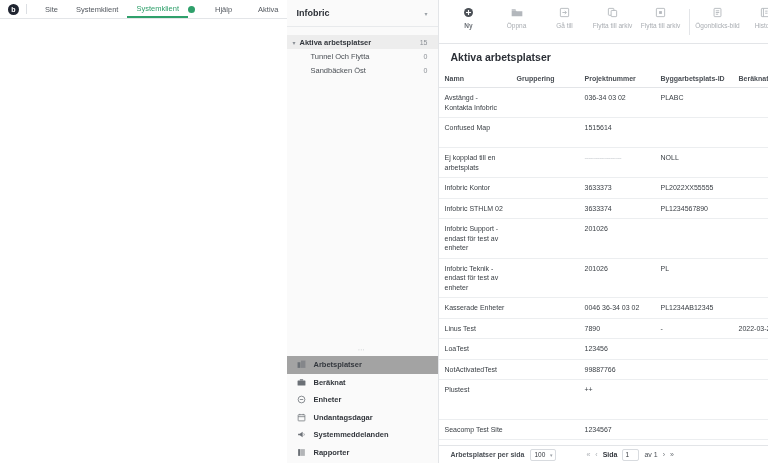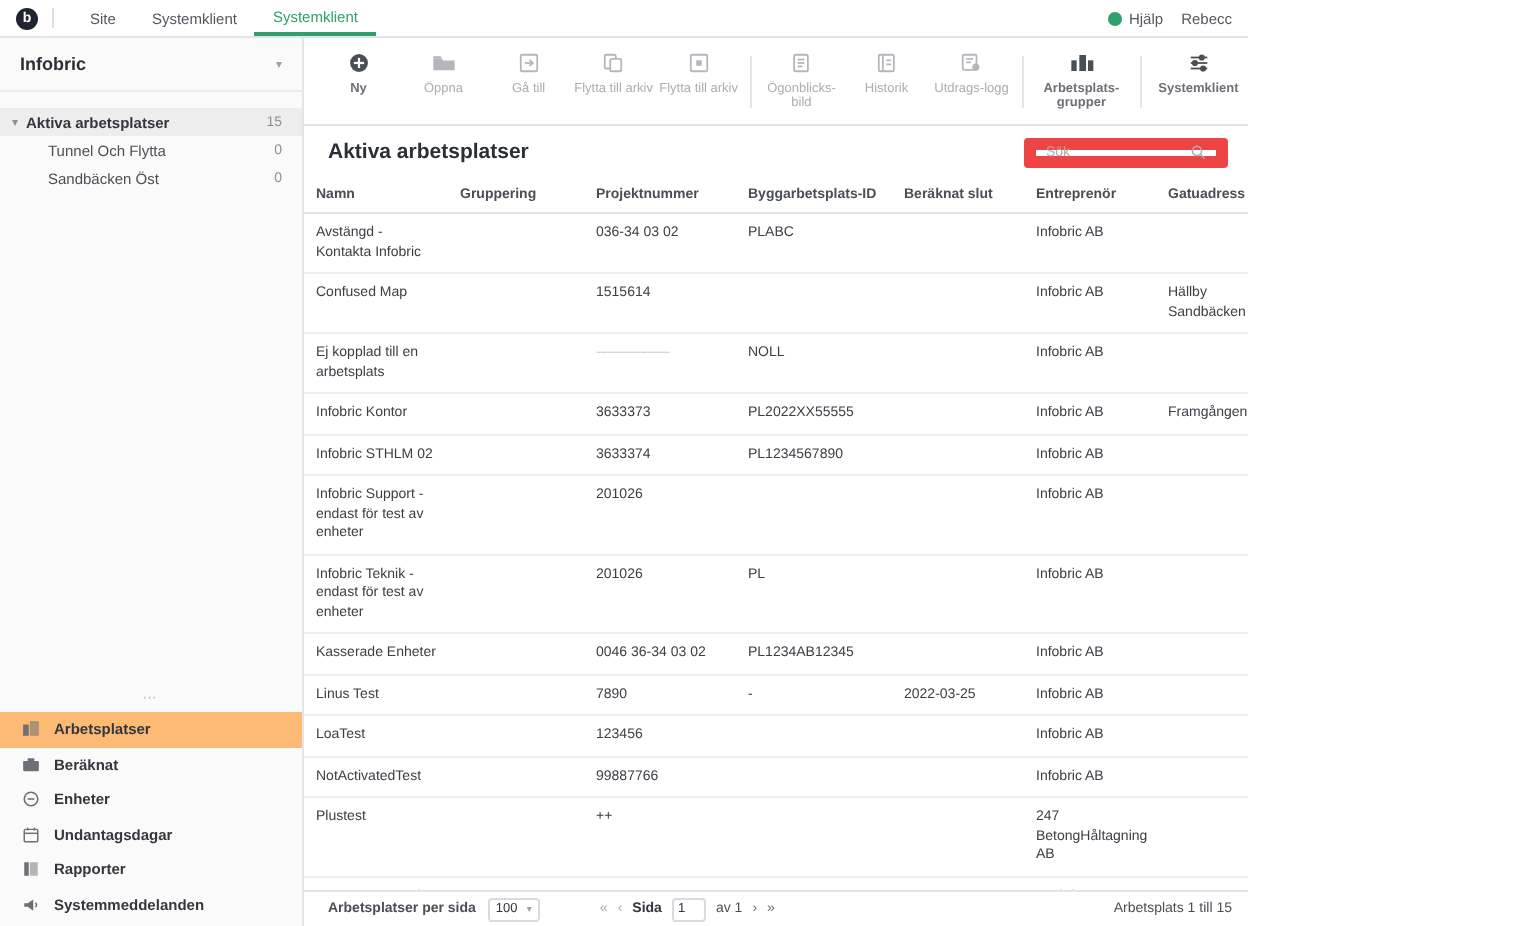--- a/index.html
+++ b/index.html
@@ -4,21 +4,21 @@
 <style>
   * { box-sizing: border-box; margin: 0; padding: 0; }
   html, body {
     width: 768px; height: 463px;
     font-family: "Liberation Sans", sans-serif;
     font-size: 7.5px;
     color: #333;
     background: #fff;
     overflow: hidden;
   }
-  #app { width: 624px; height: 463px; display: flex; flex-direction: column; }
+  #app { width: 624px; height: 463px; display: flex; flex-direction: row; }
 
   
   .topbar {
     height: 19px; flex: 0 0 19px;
     display: flex; align-items: center;
     background: #fff;
     border-bottom: 1px solid #e3e5e8;
     padding: 0 8px;
   }
   .logo-dot {
@@ -30,21 +30,21 @@
   }
   .topdiv { width: 1px; height: 10px; background: #dcdfe3; margin-right: 9px; }
   .topnav { display: flex; align-items: center; height: 100%; }
   .topnav-item {
     font-size: 7.5px; color: #53585f;
     padding: 0 9px; height: 100%;
     display: flex; align-items: center;
     cursor: pointer; white-space: nowrap;
   }
   .topnav-item.active { color: #2fa06b; border-bottom: 2px solid #2fa06b; font-weight: normal; }
-  .topright { margin-left: auto; display: flex; align-items: center; gap: 3px; }
+  .topright { margin-left: auto; display: flex; align-items: center; gap: 20px; }
   .help-dot { width: 7px; height: 7px; border-radius: 50%; background: #2fa06b; }
   .topright .lbl { font-size: 7.5px; color: #53585f; }
   .user-name { margin-left: 6px; }
 
   
   .body { flex: 1; display: flex; min-height: 0; justify-content: space-between; }
 
   
   .sidebar {
     width: 152px; flex: 0 0 152px;
@@ -83,21 +83,21 @@
   .sidespacer { flex: 1; min-height: 0; }
 
   .dots { text-align: center; color: #b8bcc1; font-size: 7px; letter-spacing: 1.5px; height: 11px; line-height: 9px; }
 
   .navlist { flex: 0 0 auto; padding-bottom: 2px; }
   .navitem {
     display: flex; align-items: center;
     height: 17.5px; padding: 0 10px;
     font-size: 7.5px; color: #33373d; cursor: pointer;
   }
-  .navitem.active { background: #fdba74; }
+  .navitem.active { background: #a3a3a3; }
   .navitem .nicon {
     width: 10px; flex: 0 0 10px; margin-right: 7px;
     display: flex; align-items: center; justify-content: center;
     color: #6b7076;
   }
   .navitem .nlabel { font-weight: bold; font-size: 7.5px; }
 
   
   .main { flex: 1; display: flex; flex-direction: column; min-width: 0; background: #fff; }
 
@@ -217,21 +217,21 @@
     <div class="logo-dot">b</div>
     <div class="topdiv"></div>
     <div class="topnav">
       <div class="topnav-item">Site</div>
       <div class="topnav-item">Systemklient</div>
       <div class="topnav-item active">Systemklient</div>
     </div>
     <div class="topright">
       <div class="help-dot"></div>
       <div class="lbl">Hjälp</div>
-      <div class="lbl user-name">Rebecc</div>
+      <div class="lbl user-name">Aktiva</div>
     </div>
   </div>
 
   <div class="body">
 
     <div class="sidebar">
 
       <div class="org-select">
         <span class="org-name">Infobric</span>
         <span class="caret">▾</span>
@@ -299,35 +299,35 @@
                 <line x1="11" y1="1.5" x2="11" y2="4"></line>
             </svg>
           </span>
           <span class="nlabel">Undantagsdagar</span>
         </div>
 
 
         <div class="navitem">
           <span class="nicon">
             <svg width="9" height="9" viewBox="0 0 16 16" fill="#6b7076">
-              <rect x="2" y="2" width="4" height="12"></rect>
-                <rect x="7" y="2" width="7" height="12" opacity="0.5"></rect>
-            </svg>
-          </span>
-          <span class="nlabel">Rapporter</span>
+              <path d="M2 6.5h3l5-3.5v10l-5-3.5H2z"></path>
+                <path d="M12 6 Q14 8 12 10" fill="none" stroke="#6b7076" stroke-width="1.2"></path>
+            </svg>
+          </span>
+          <span class="nlabel">Systemmeddelanden</span>
         </div>
 
         <div class="navitem">
           <span class="nicon">
             <svg width="9" height="9" viewBox="0 0 16 16" fill="#6b7076">
-              <path d="M2 6.5h3l5-3.5v10l-5-3.5H2z"></path>
-                <path d="M12 6 Q14 8 12 10" fill="none" stroke="#6b7076" stroke-width="1.2"></path>
-            </svg>
-          </span>
-          <span class="nlabel">Systemmeddelanden</span>
+              <rect x="2" y="2" width="4" height="12"></rect>
+                <rect x="7" y="2" width="7" height="12" opacity="0.5"></rect>
+            </svg>
+          </span>
+          <span class="nlabel">Rapporter</span>
         </div>
 
       </div>
     </div>
 
     <div class="main">
 
       <div class="toolbar">
 
         <div class="tool">

